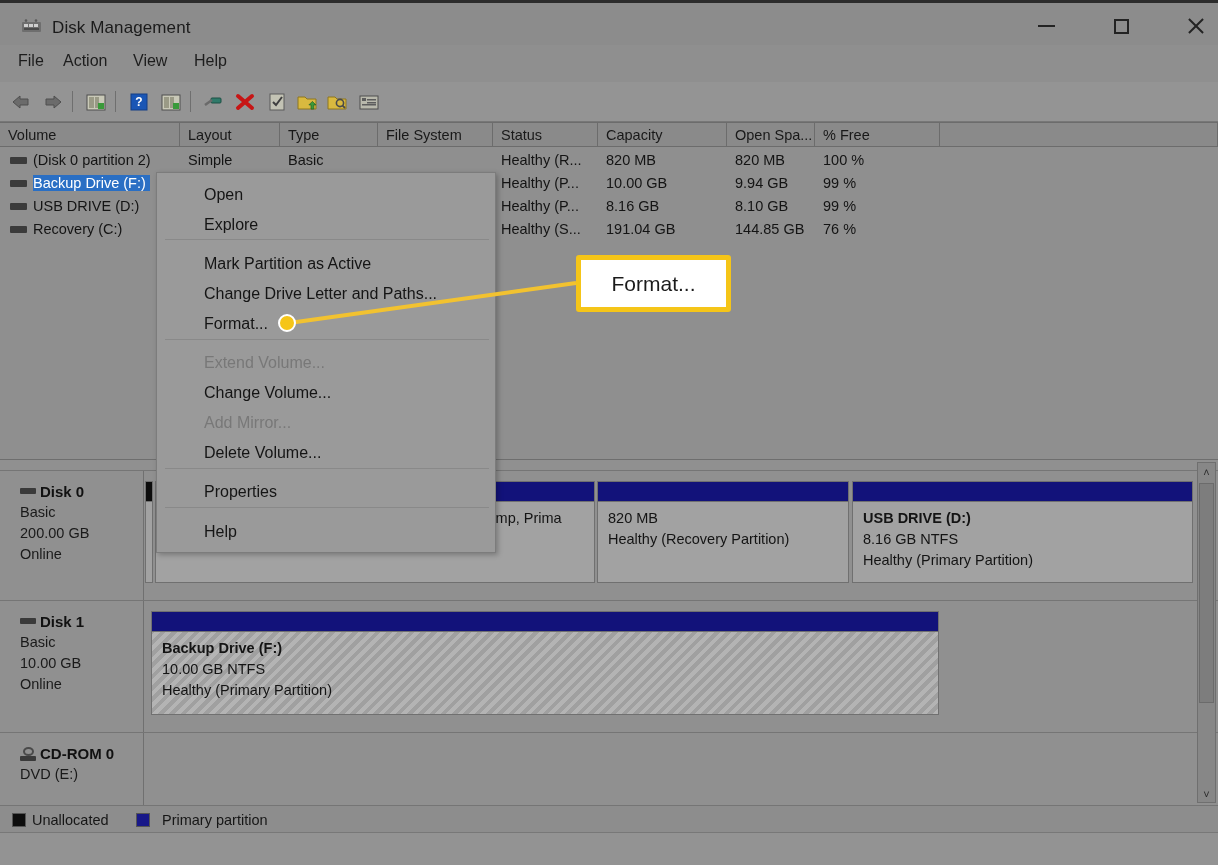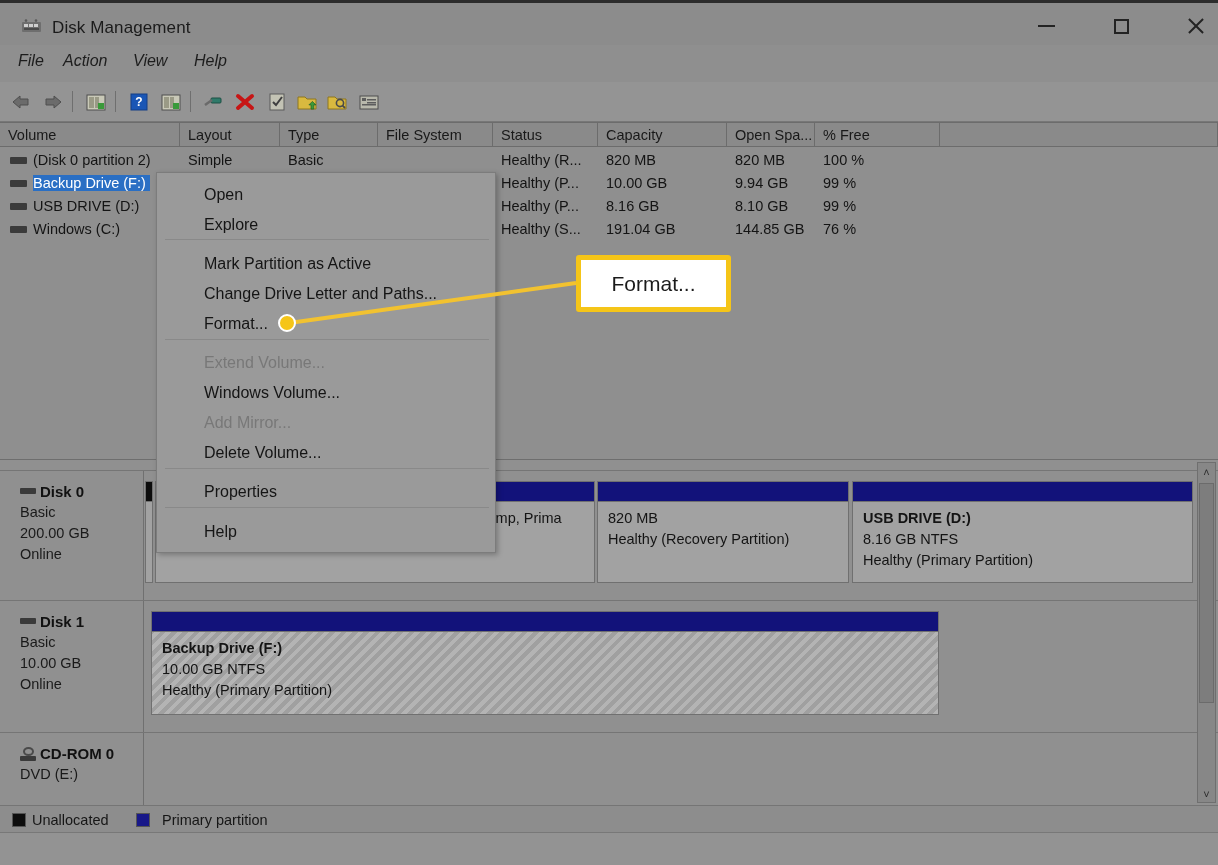--- a/index.html
+++ b/index.html
@@ -47,21 +47,20 @@
     content:""; position:absolute; left: 0; top: 8px; width: 20px; height: 2px;
     background: #232323;
   }
   #btn-close .g:before { transform: rotate(45deg); }
   #btn-close .g:after  { transform: rotate(-45deg); }
 
   
   #menubar {
     position: absolute; left: 0; top: 45px; width: 1218px; height: 37px;
     background: #8f8f8f;
-    font-style: italic;
   }
   .menu-item {
     position: absolute; top: 7px; height: 24px;
     font-size: 16px; color: #1d1d1d; padding: 0 4px;
   }
 
   
   #toolbar {
     position: absolute; left: 0; top: 82px; width: 1218px; height: 40px;
     background: #949494;
@@ -399,21 +398,21 @@
         <div class="vcell" style="left: 188px; width: 92px;"></div>
         <div class="vcell" style="left: 288px; width: 90px;"></div>
         <div class="vcell" style="left: 386px; width: 107px;"></div>
         <div class="vcell" style="left: 501px; width: 97px;">Healthy (P...</div>
         <div class="vcell" style="left: 606px; width: 121px;">8.16 GB</div>
         <div class="vcell" style="left: 735px; width: 80px;">8.10 GB</div>
         <div class="vcell" style="left: 823px; width: 117px;">99 %</div>
       </div>
       <div class="vrow" style="top: 71px;">
         <div class="vol-icon"></div>
-        <div class="vcell vol-name" style="left: 33px; width: 147px;">Windows (C:)</div>
+        <div class="vcell vol-name" style="left: 33px; width: 147px;">Recovery (C:)</div>
         <div class="vcell" style="left: 188px; width: 92px;"></div>
         <div class="vcell" style="left: 288px; width: 90px;"></div>
         <div class="vcell" style="left: 386px; width: 107px;"></div>
         <div class="vcell" style="left: 501px; width: 97px;">Healthy (S...</div>
         <div class="vcell" style="left: 606px; width: 121px;">191.04 GB</div>
         <div class="vcell" style="left: 735px; width: 80px;">144.85 GB</div>
         <div class="vcell" style="left: 823px; width: 117px;">76 %</div>
       </div>
     </div>
 
@@ -514,21 +513,21 @@
       <div class="ctx-sep" style="top: 66px;"></div>
       <div class="ctx-sep" style="top: 166px;"></div>
       <div class="ctx-sep" style="top: 295px;"></div>
       <div class="ctx-sep" style="top: 334px;"></div>
       <div class="ctx-item" style="top: 37px;">Explore</div>
       <div class="ctx-item" style="top: 7px;">Open</div>
       <div class="ctx-item" style="top: 76px;">Mark Partition as Active</div>
       <div class="ctx-item" style="top: 106px;">Change Drive Letter and Paths...</div>
       <div class="ctx-item" style="top: 136px;">Format...</div>
       <div class="ctx-item disabled" style="top: 175px;">Extend Volume...</div>
-      <div class="ctx-item" style="top: 205px;">Windows Volume...</div>
+      <div class="ctx-item" style="top: 205px;">Change Volume...</div>
       <div class="ctx-item disabled" style="top: 235px;">Add Mirror...</div>
       <div class="ctx-item" style="top: 265px;">Delete Volume...</div>
       <div class="ctx-item" style="top: 304px;">Properties</div>
       <div class="ctx-item" style="top: 344px;">Help</div>
     </div>
 
   <svg id="anno-svg">
     <path id="anno-line" fill="none" stroke="#f2c230" stroke-width="4" d="M 289 323 L 576 283"></path>
     <circle id="anno-dot" cx="287" cy="323" r="8" fill="#f5c518" stroke="#ffffff" stroke-width="2"></circle>
   </svg>

